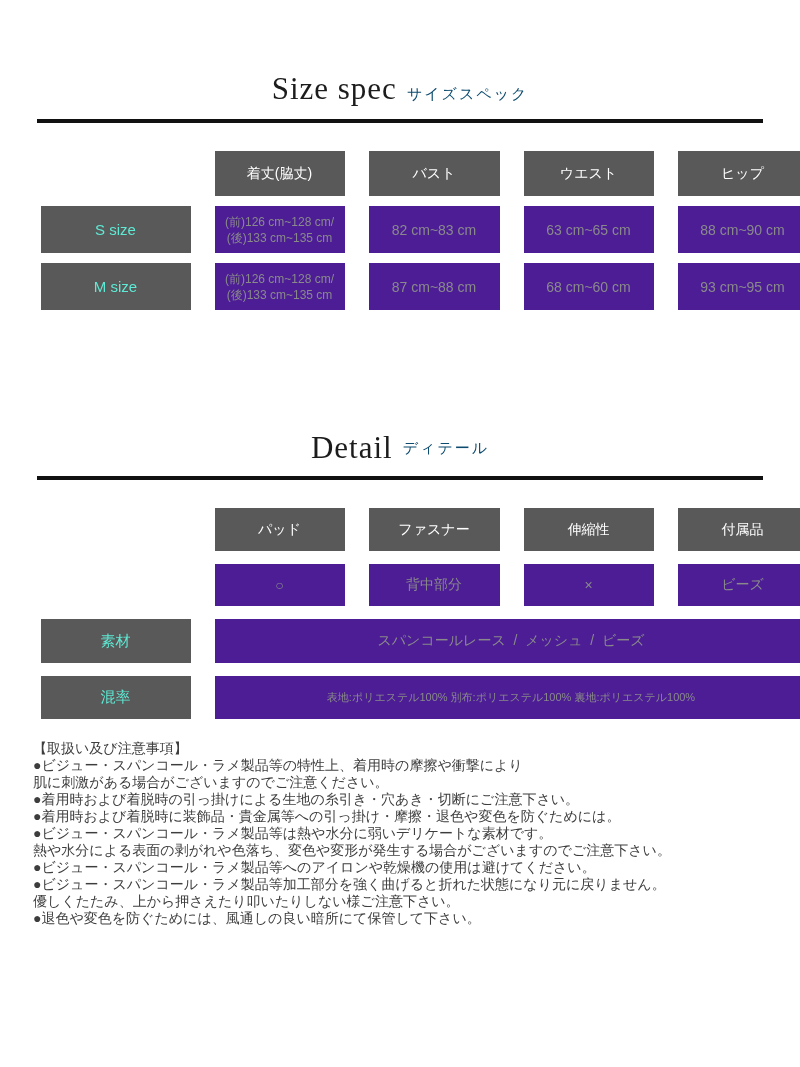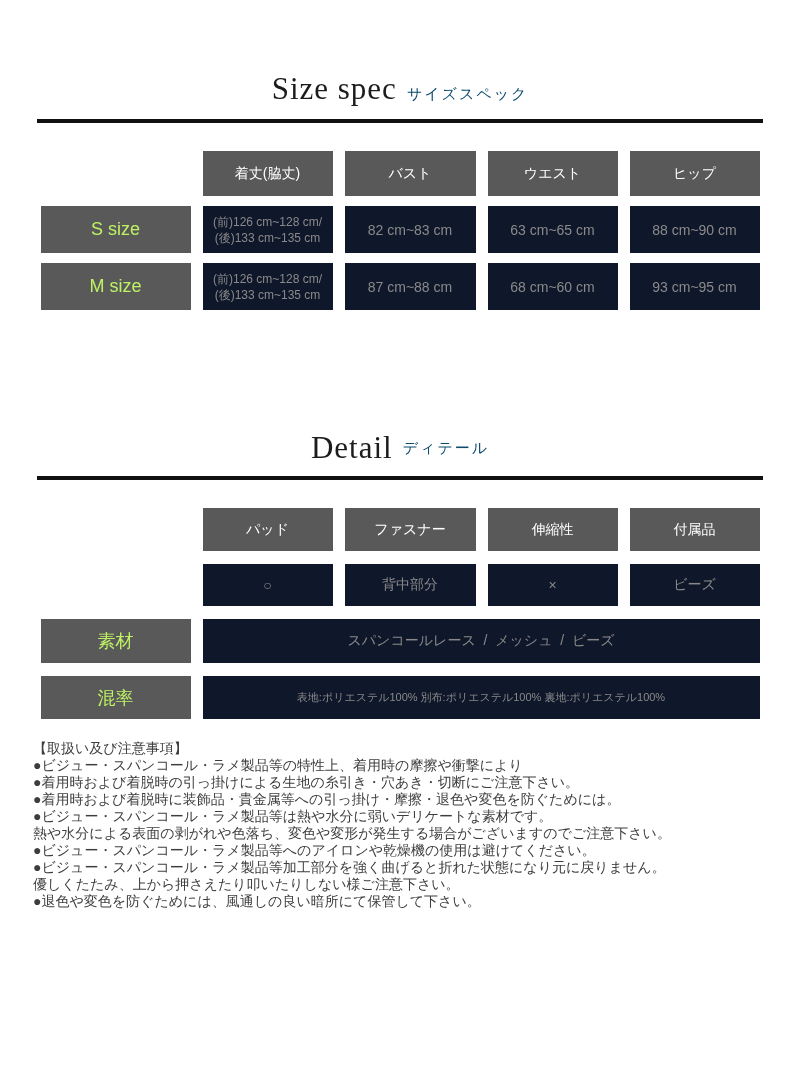--- a/index.html
+++ b/index.html
@@ -40,46 +40,46 @@
     margin: 8px auto 0;
     background: #111111;
   }
   .sec-size .title-row { margin-top: 55px; }
   .sec-detail .title-row { margin-top: 118px; align-items: center; }
 
   
   .grid {
     display: grid;
     grid-template-columns: 150px 130px 131px 130px 130px;
-    column-gap: 12px;
+    column-gap: 24px;
     width: 719px;
     margin: 28px auto 0;
   }
   .size-grid { grid-template-rows: 45px 47px 47px; row-gap: 10px; }
   .detail-grid { grid-template-rows: 43px 42px 44px 43px; row-gap: 13px; }
   .cell {
     display: flex;
     flex-direction: column;
     align-items: center;
     justify-content: center;
     text-align: center;
   }
   .spacer { background: transparent; }
   .th {
     background: #595959;
     color: #ffffff;
     font-size: 14px;
   }
   .rowlabel {
     background: #595959;
-    color: #bef264;
-    font-size: 18px;
+    color: #5eead4;
+    font-size: 15px;
   }
   .td {
-    background: #0f172a;
+    background: #4c1d95;
     color: #8a8a8a;
     font-size: 14px;
   }
   .td.small { font-size: 12px; line-height: 16px; }
   .td.pre { white-space: pre; }
   .td.tiny { font-size: 11px; }
   .span4 { grid-column: 2 / 6; text-align: right; }
 
   
   .notes {
@@ -155,20 +155,21 @@
       <div class="cell td pre span4">スパンコールレース  /  メッシュ  /  ビーズ</div>
 
       <div class="cell rowlabel">混率</div>
       <div class="cell td tiny span4">表地:ポリエステル100% 別布:ポリエステル100% 裏地:ポリエステル100%</div>
     </div>
   </div>
 
   <div class="notes">
     <div class="note-line">【取扱い及び注意事項】</div>
     <div class="note-line">●ビジュー・スパンコール・ラメ製品等の特性上、着用時の摩擦や衝撃により</div>
+    <div class="note-line">肌に刺激がある場合がございますのでご注意ください。</div>
     <div class="note-line">●着用時および着脱時の引っ掛けによる生地の糸引き・穴あき・切断にご注意下さい。</div>
     <div class="note-line">●着用時および着脱時に装飾品・貴金属等への引っ掛け・摩擦・退色や変色を防ぐためには。</div>
     <div class="note-line">●ビジュー・スパンコール・ラメ製品等は熱や水分に弱いデリケートな素材です。</div>
     <div class="note-line">熱や水分による表面の剥がれや色落ち、変色や変形が発生する場合がございますのでご注意下さい。</div>
     <div class="note-line">●ビジュー・スパンコール・ラメ製品等へのアイロンや乾燥機の使用は避けてください。</div>
     <div class="note-line">●ビジュー・スパンコール・ラメ製品等加工部分を強く曲げると折れた状態になり元に戻りません。</div>
     <div class="note-line">優しくたたみ、上から押さえたり叩いたりしない様ご注意下さい。</div>
     <div class="note-line">●退色や変色を防ぐためには、風通しの良い暗所にて保管して下さい。</div>
   </div>
 

